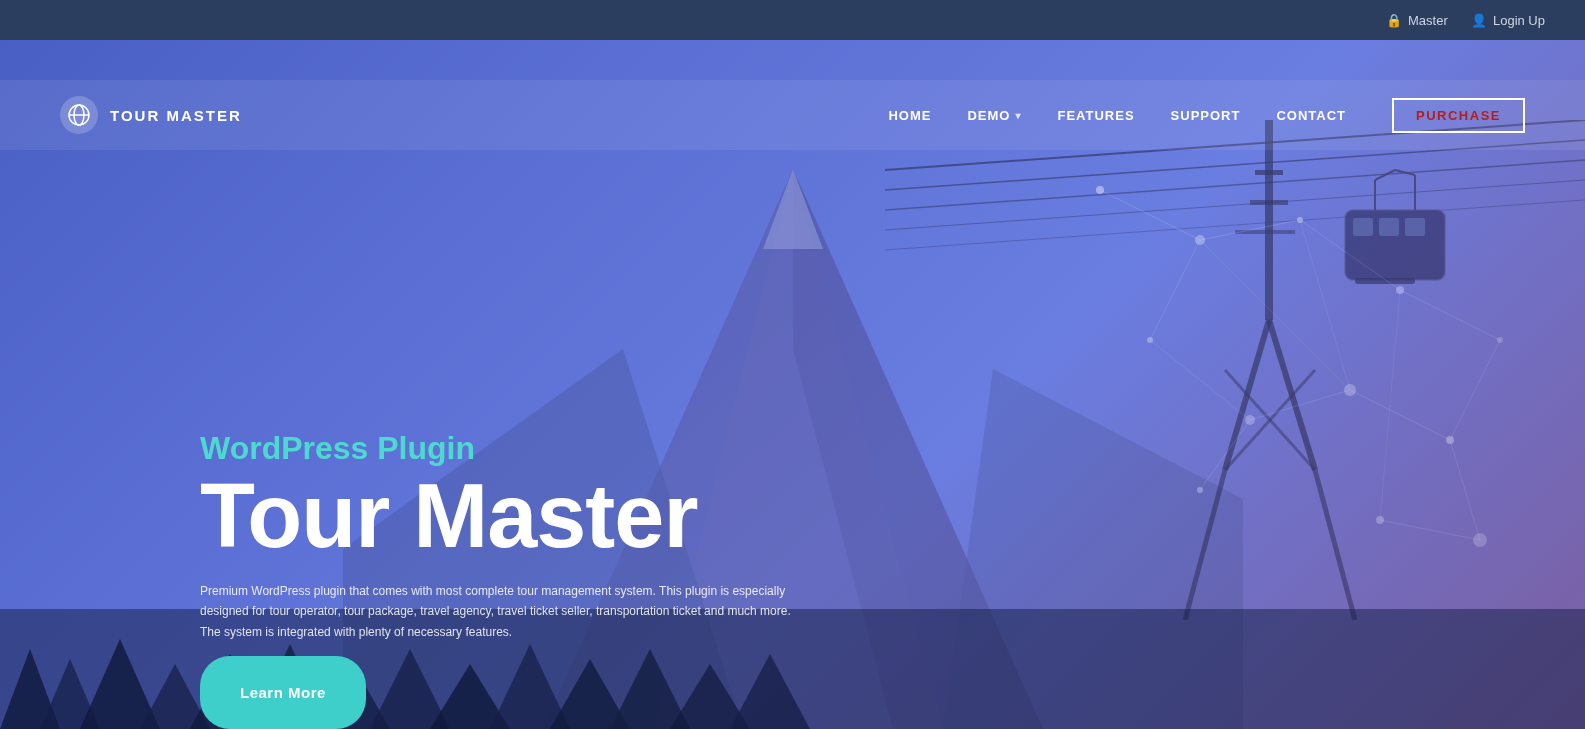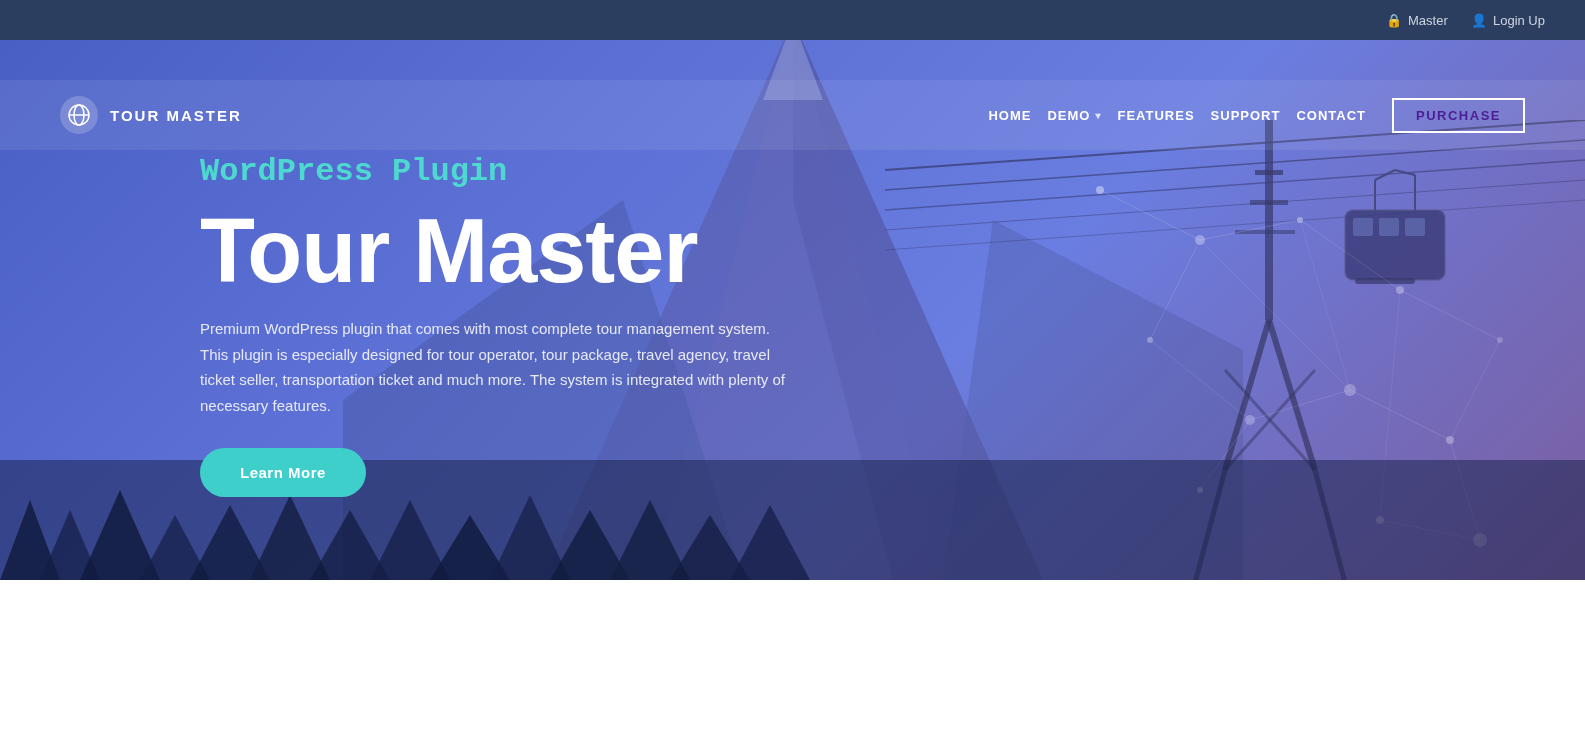--- a/index.html
+++ b/index.html
@@ -58,58 +58,58 @@
     .logo-text {
       color: #fff;
       font-size: 15px;
       font-weight: 600;
       letter-spacing: 2px;
       text-transform: uppercase;
     }
     .nav-links {
       display: flex;
       align-items: center;
-      gap: 16px;
+      gap: 36px;
     }
     .nav-link {
       color: #fff;
       font-size: 13px;
       font-weight: 600;
       letter-spacing: 1px;
       text-transform: uppercase;
       cursor: pointer;
       display: flex;
       align-items: center;
       gap: 5px;
     }
     .nav-chevron {
       font-size: 10px;
       opacity: 0.8;
     }
     .purchase-btn {
       border: 2px solid #fff;
-      color: #4c1d95;
+      color: #b91c1c;
       background: transparent;
       padding: 8px 22px;
       font-size: 13px;
       font-weight: 700;
       letter-spacing: 1.5px;
       text-transform: uppercase;
       cursor: pointer;
       margin-left: 10px;
     }
 
     
     .hero {
       position: relative;
       width: 1585px;
-      height: 540px;
+      height: 689px;
       overflow: hidden;
       display: flex;
-      align-items: center;
+      align-items: flex-end;
     }
     .hero-bg {
       position: absolute;
       inset: 0;
       background: linear-gradient(135deg, #4a5fc4 0%, #5b6fd4 30%, #6a7de0 60%, #7b5ea0 100%);
       z-index: 0;
     }
     
     .hero-mountain {
       position: absolute;
@@ -144,44 +144,43 @@
       position: relative;
       z-index: 5;
       padding-left: 200px;
       padding-top: 30px;
       max-width: 800px;
     }
     .hero-subtitle {
       color: #4dd9d0;
       font-size: 32px;
       font-weight: 700;
-      margin-bottom: 16px;
-      font-family: Liberation Mono, monospace;
+      margin-bottom: 4px;
     }
     .hero-title {
       color: #fff;
       font-size: 90px;
       font-weight: 900;
       line-height: 1.0;
       margin-bottom: 20px;
       letter-spacing: -1px;
     }
     .hero-desc {
       color: rgba(255,255,255,0.85);
-      font-size: 15px;
+      font-size: 12px;
       line-height: 1.7;
       max-width: 640px;
-      margin-bottom: 30px;
+      margin-bottom: 14px;
     }
     .learn-more-btn {
       background: #3ecfca;
       color: #fff;
       border: none;
       border-radius: 30px;
-      padding: 16px 40px;
+      padding: 28px 40px;
       font-size: 15px;
       font-weight: 700;
       cursor: pointer;
       letter-spacing: 0.5px;
     }
 
     
     .bottom-trees {
       position: absolute;
       bottom: 0;

